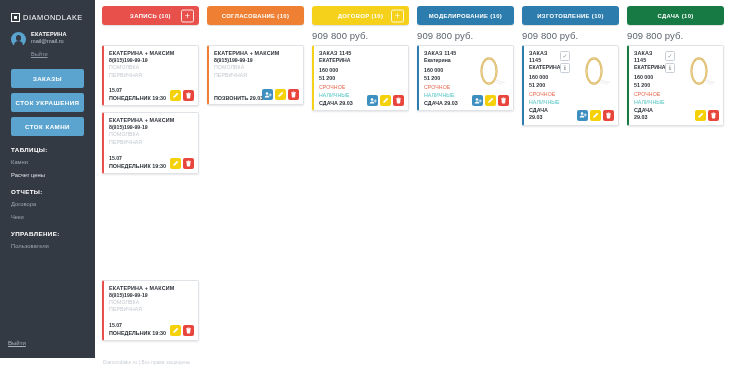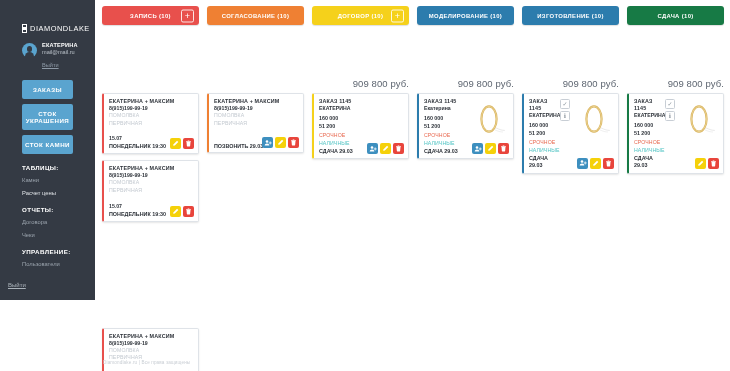--- a/index.html
+++ b/index.html
@@ -6,23 +6,23 @@
   body{
     width:730px;height:371px;overflow:hidden;
     background:#ffffff;
     font-family:"Liberation Sans","DejaVu Sans",sans-serif;
     font-size:10px;color:#333;
   }
   .app{display:flex;width:730px;height:371px;}
 
   
   .sidebar{
-    width:95px;min-width:95px;height:300px;
+    width:95px;min-width:95px;height:358px;
     background:#343a44;color:#cfd4da;
-    box-sizing:border-box;padding:15px;
+    box-sizing:border-box;padding:4px;
     position:relative;
   }
   .brand{display:flex;align-items:center;gap:3px;padding:9px 6px 6px 7px;}
   .brand-mark{
     width:9px;height:9px;border:1.2px solid #ffffff;
     display:flex;align-items:center;justify-content:center;
     box-sizing:border-box;
   }
   .brand-mark i{display:block;width:3px;height:3px;background:#fff;}
   .brand-text{font-size:7.4px;letter-spacing:.55px;color:#fff;font-weight:400;}
@@ -65,22 +65,22 @@
     color:#fff;font-size:5.9px;font-weight:bold;letter-spacing:.35px;
     box-shadow:0 1px 1px rgba(0,0,0,.13);
   }
   .colhead .plus{
     position:absolute;right:5px;top:50%;transform:translateY(-50%);
     width:11px;height:11px;border:1px solid rgba(255,255,255,.85);
     border-radius:2px;display:flex;align-items:center;justify-content:center;
     font-size:9px;font-weight:normal;line-height:1;cursor:pointer;
   }
   .colsum{
-    text-align:right;font-size:9.5px;color:#5d6570;
-    padding:5px 0 4px 0;font-weight:400;letter-spacing:.1px;margin-top:48px;
+    text-align:left;font-size:9.5px;color:#5d6570;
+    padding:5px 0 4px 0;font-weight:400;letter-spacing:.1px;
   }
   .colsum.empty{visibility:hidden;}
 
   
   .card{
     background:#fff;border:1px solid #dfe3e8;border-left-width:2px;
     border-radius:2px;box-shadow:0 1px 2px rgba(0,0,0,.10);
     padding:4px 4px 3px 5px;margin-bottom:6px;position:relative;
     box-sizing:border-box;min-height:54px;
   }

